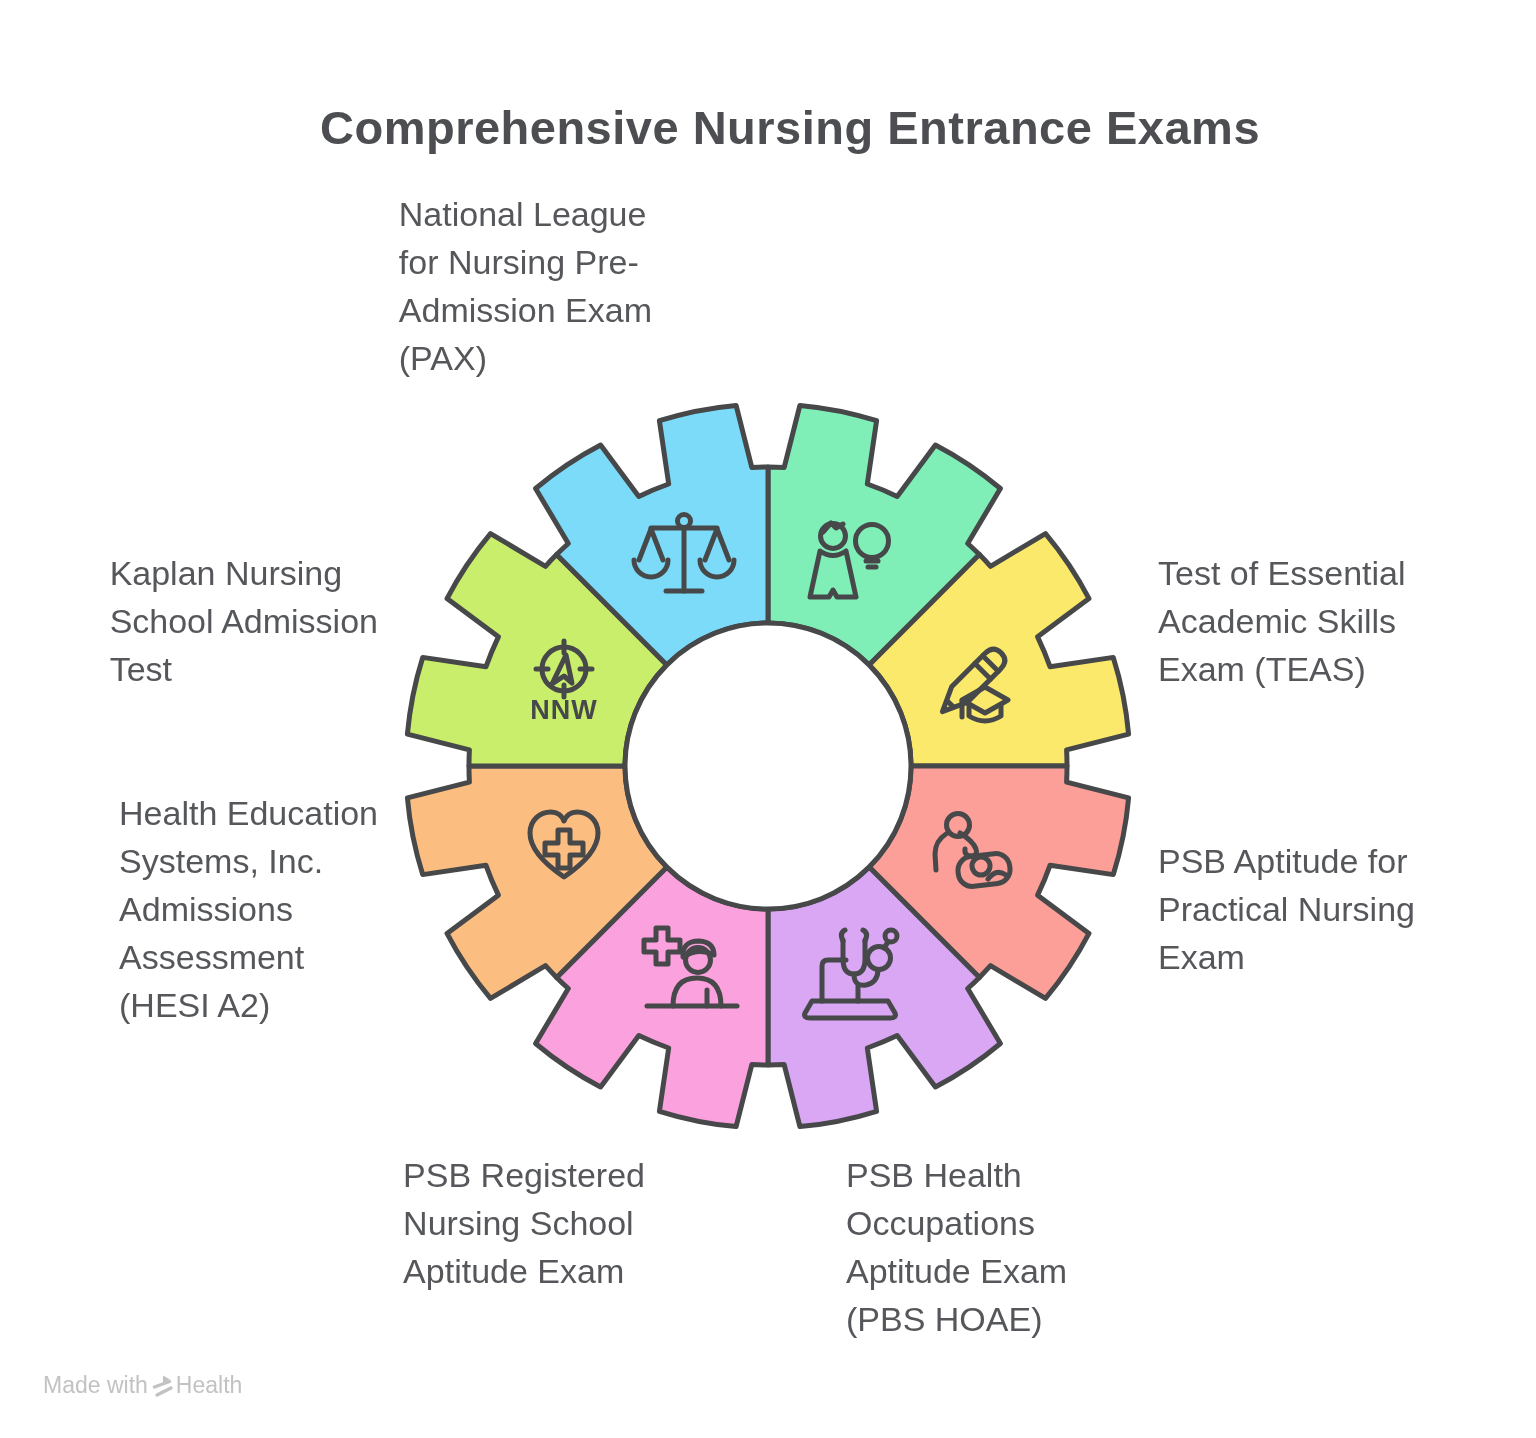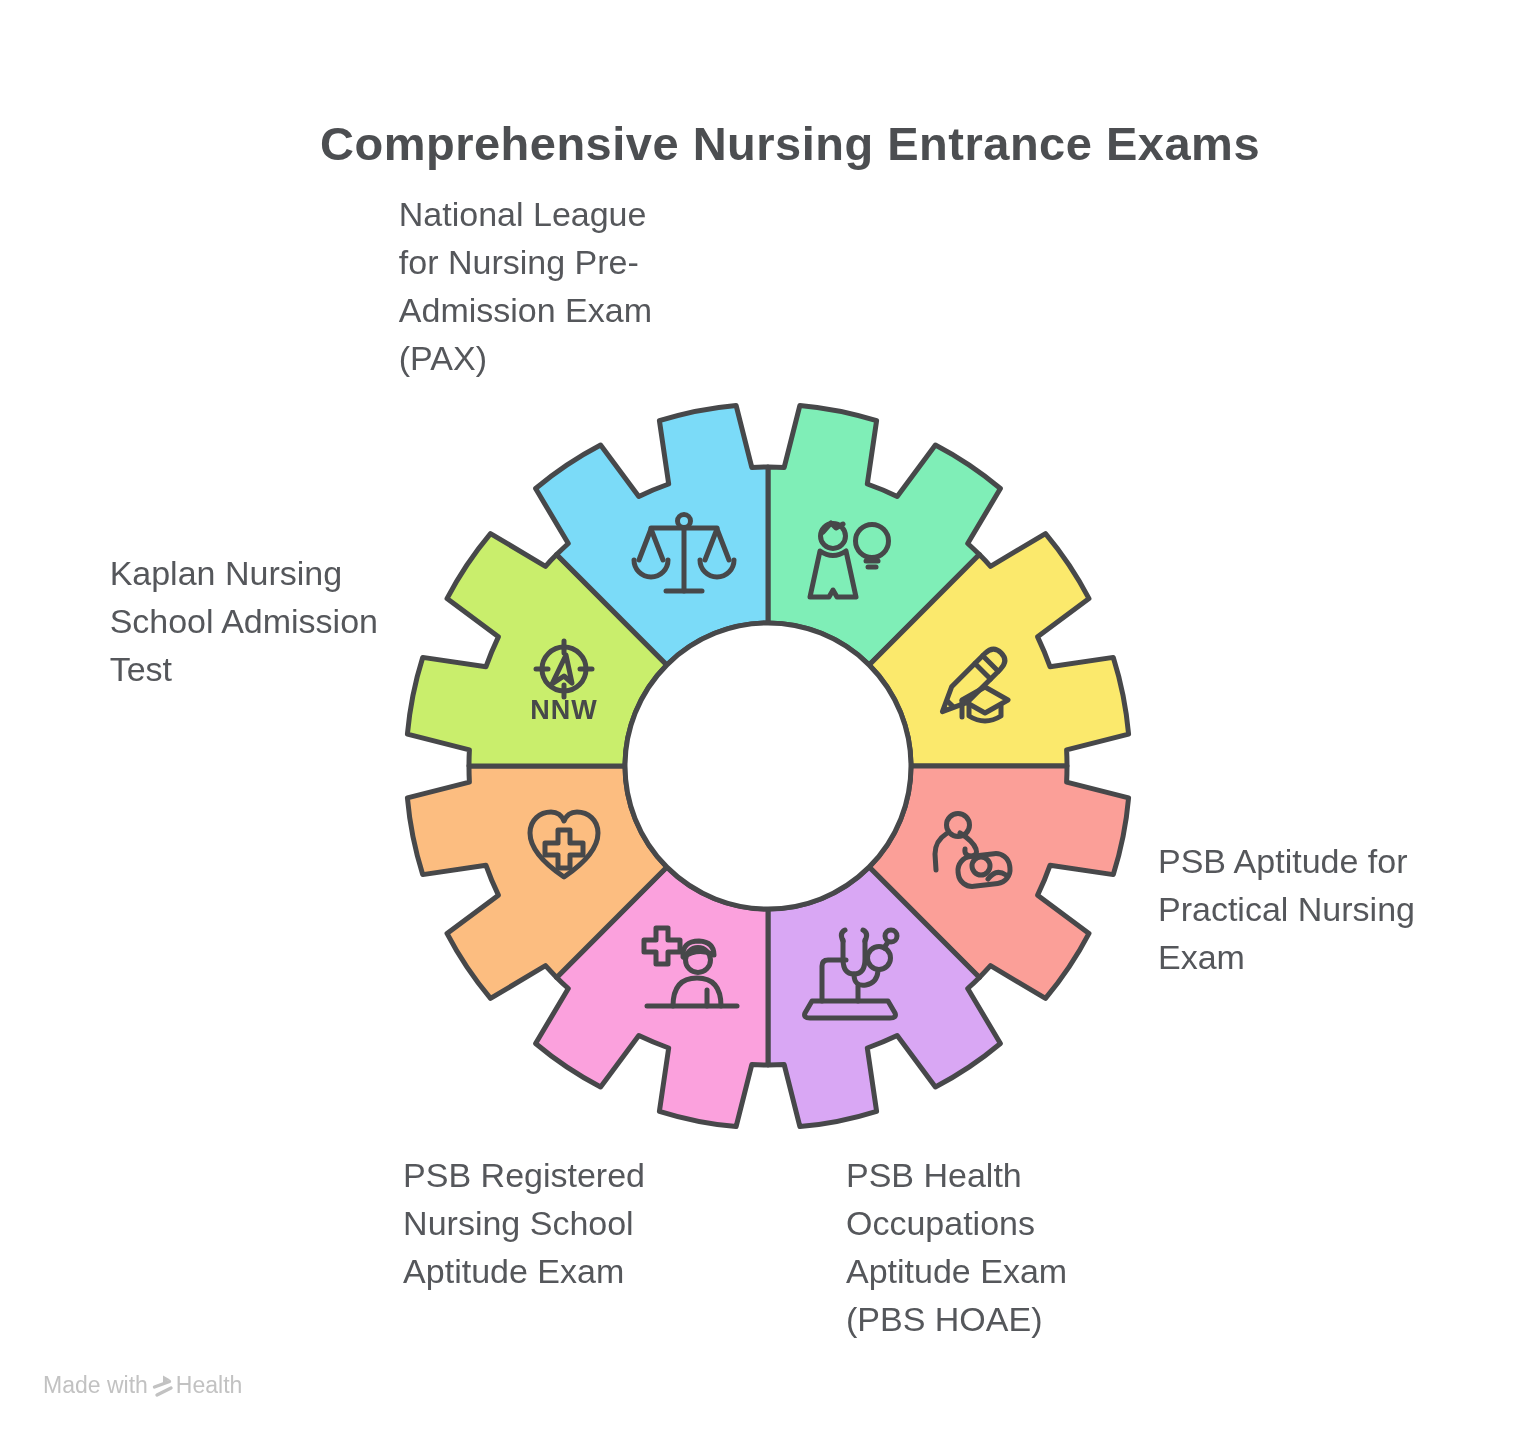--- a/index.html
+++ b/index.html
@@ -1,18 +1,18 @@
 <!DOCTYPE html>
 <html style="--outline: #47484a;"><head>
 <meta charset="utf-8">
 <style>
   html,body{margin:0;padding:0;background:#fff;}
   .stage{position:relative;width:1536px;height:1438px;background:#ffffff;overflow:hidden;
          font-family:"Liberation Sans","DejaVu Sans",sans-serif;}
-  .title{position:absolute;left:0;right:0;top:100px;margin:16px;text-align:center;
+  .title{position:absolute;left:0;right:0;top:100px;margin:0;text-align:center;
          font-size:47px;font-weight:700;color:#4c4e51;letter-spacing:.5px;padding-left:44px;}
   .gear{position:absolute;left:0;top:0;width:1536px;height:1438px;}
   #segments path{stroke:var(--outline);stroke-width:5;stroke-linejoin:round;}
   .hub{fill:#ffffff;stroke:var(--outline);stroke-width:5;}
   .icon path,.icon circle,.icon rect{fill:none;stroke:var(--outline);stroke-width:5;
          stroke-linecap:round;stroke-linejoin:round;}
   .compass-label{font-family:"Liberation Sans","DejaVu Sans",sans-serif;font-weight:700;
          font-size:27px;fill:var(--outline);text-anchor:middle;letter-spacing:1px;}
   .label{position:absolute;font-size:34px;line-height:48px;color:#55575b;
          white-space:pre-line;}
@@ -118,23 +118,31 @@
       <path d="M634 560 A17 17 0 0 0 668 560"></path>
       <path d="M717 529 L705 560 M717 529 L729 560"></path>
       <path d="M700 560 A17 17 0 0 0 734 560"></path>
     </g>
   </svg>
 
   <div class="label right" style="right:884px;top:190px;">National League
 for Nursing Pre-
 Admission Exam
 (PAX)</div>
+  <div class="label left" style="left:1158px;top:549px;">Test of Essential
+Academic Skills
+Exam (TEAS)</div>
   <div class="label right" style="right:1158px;top:549px;">Kaplan Nursing
 School Admission
 Test</div>
+  <div class="label right" style="right:1158px;top:789px;">Health Education
+Systems, Inc.
+Admissions
+Assessment
+(HESI A2)</div>
   <div class="label left" style="left:1158px;top:837px;">PSB Aptitude for
 Practical Nursing
 Exam</div>
   <div class="label right" style="right:891px;top:1151px;">PSB Registered
 Nursing School
 Aptitude Exam</div>
   <div class="label left" style="left:846px;top:1151px;">PSB Health
 Occupations
 Aptitude Exam
 (PBS HOAE)</div>

